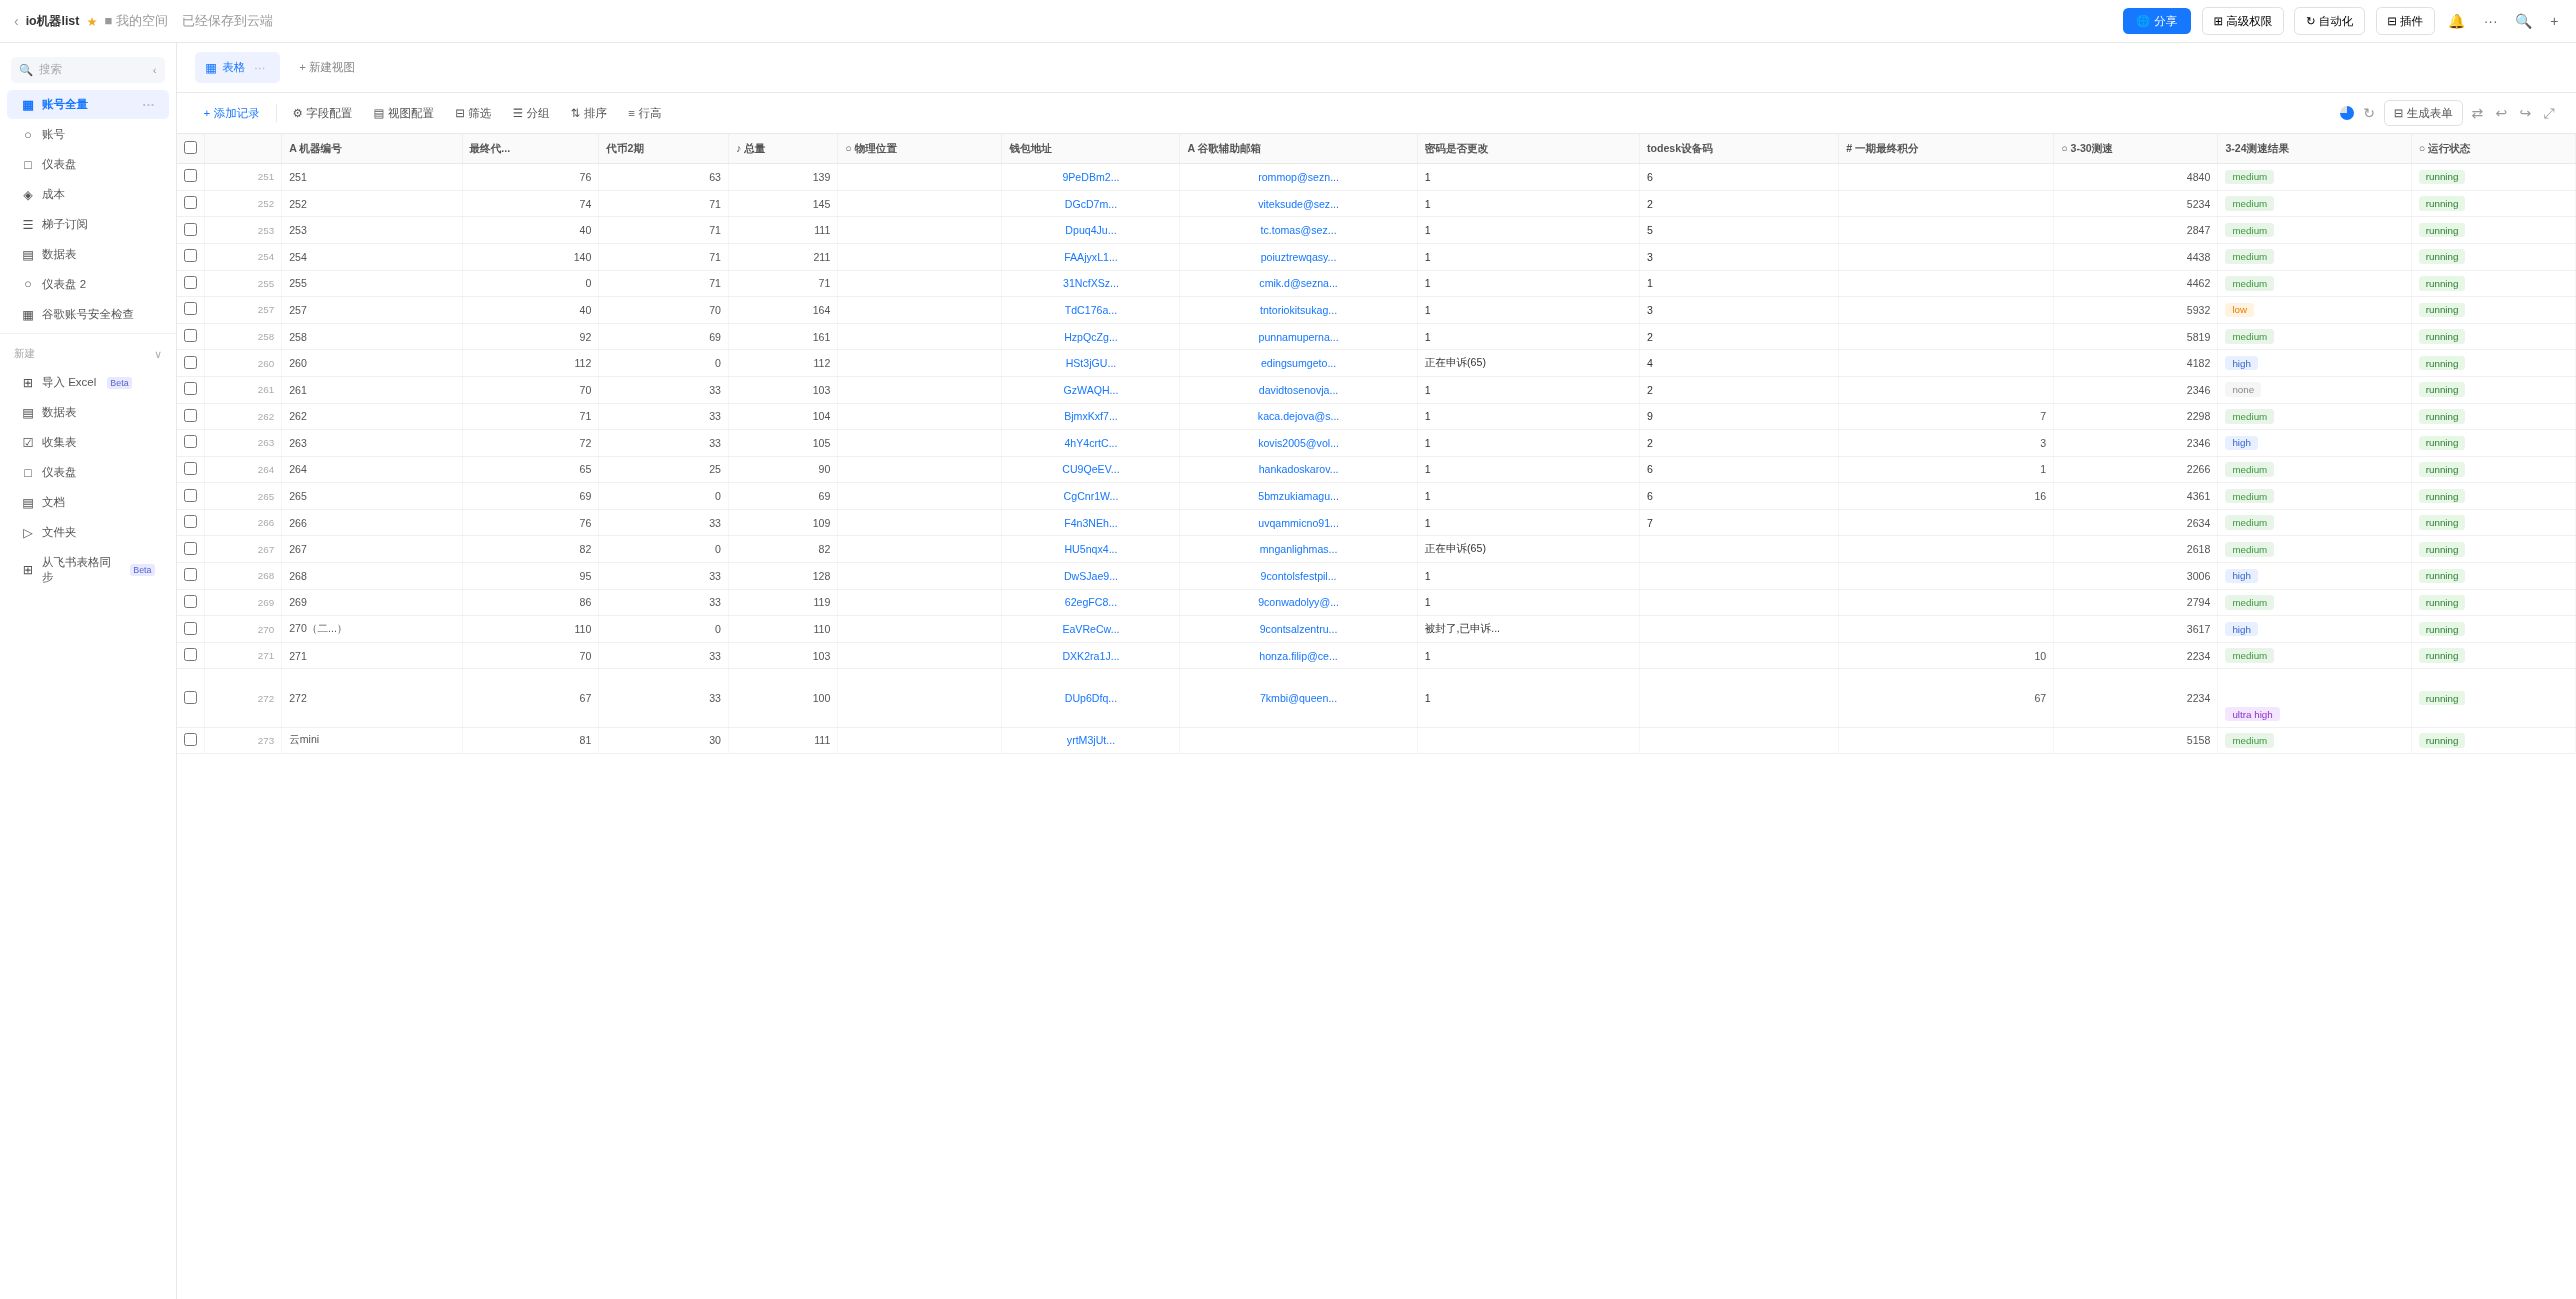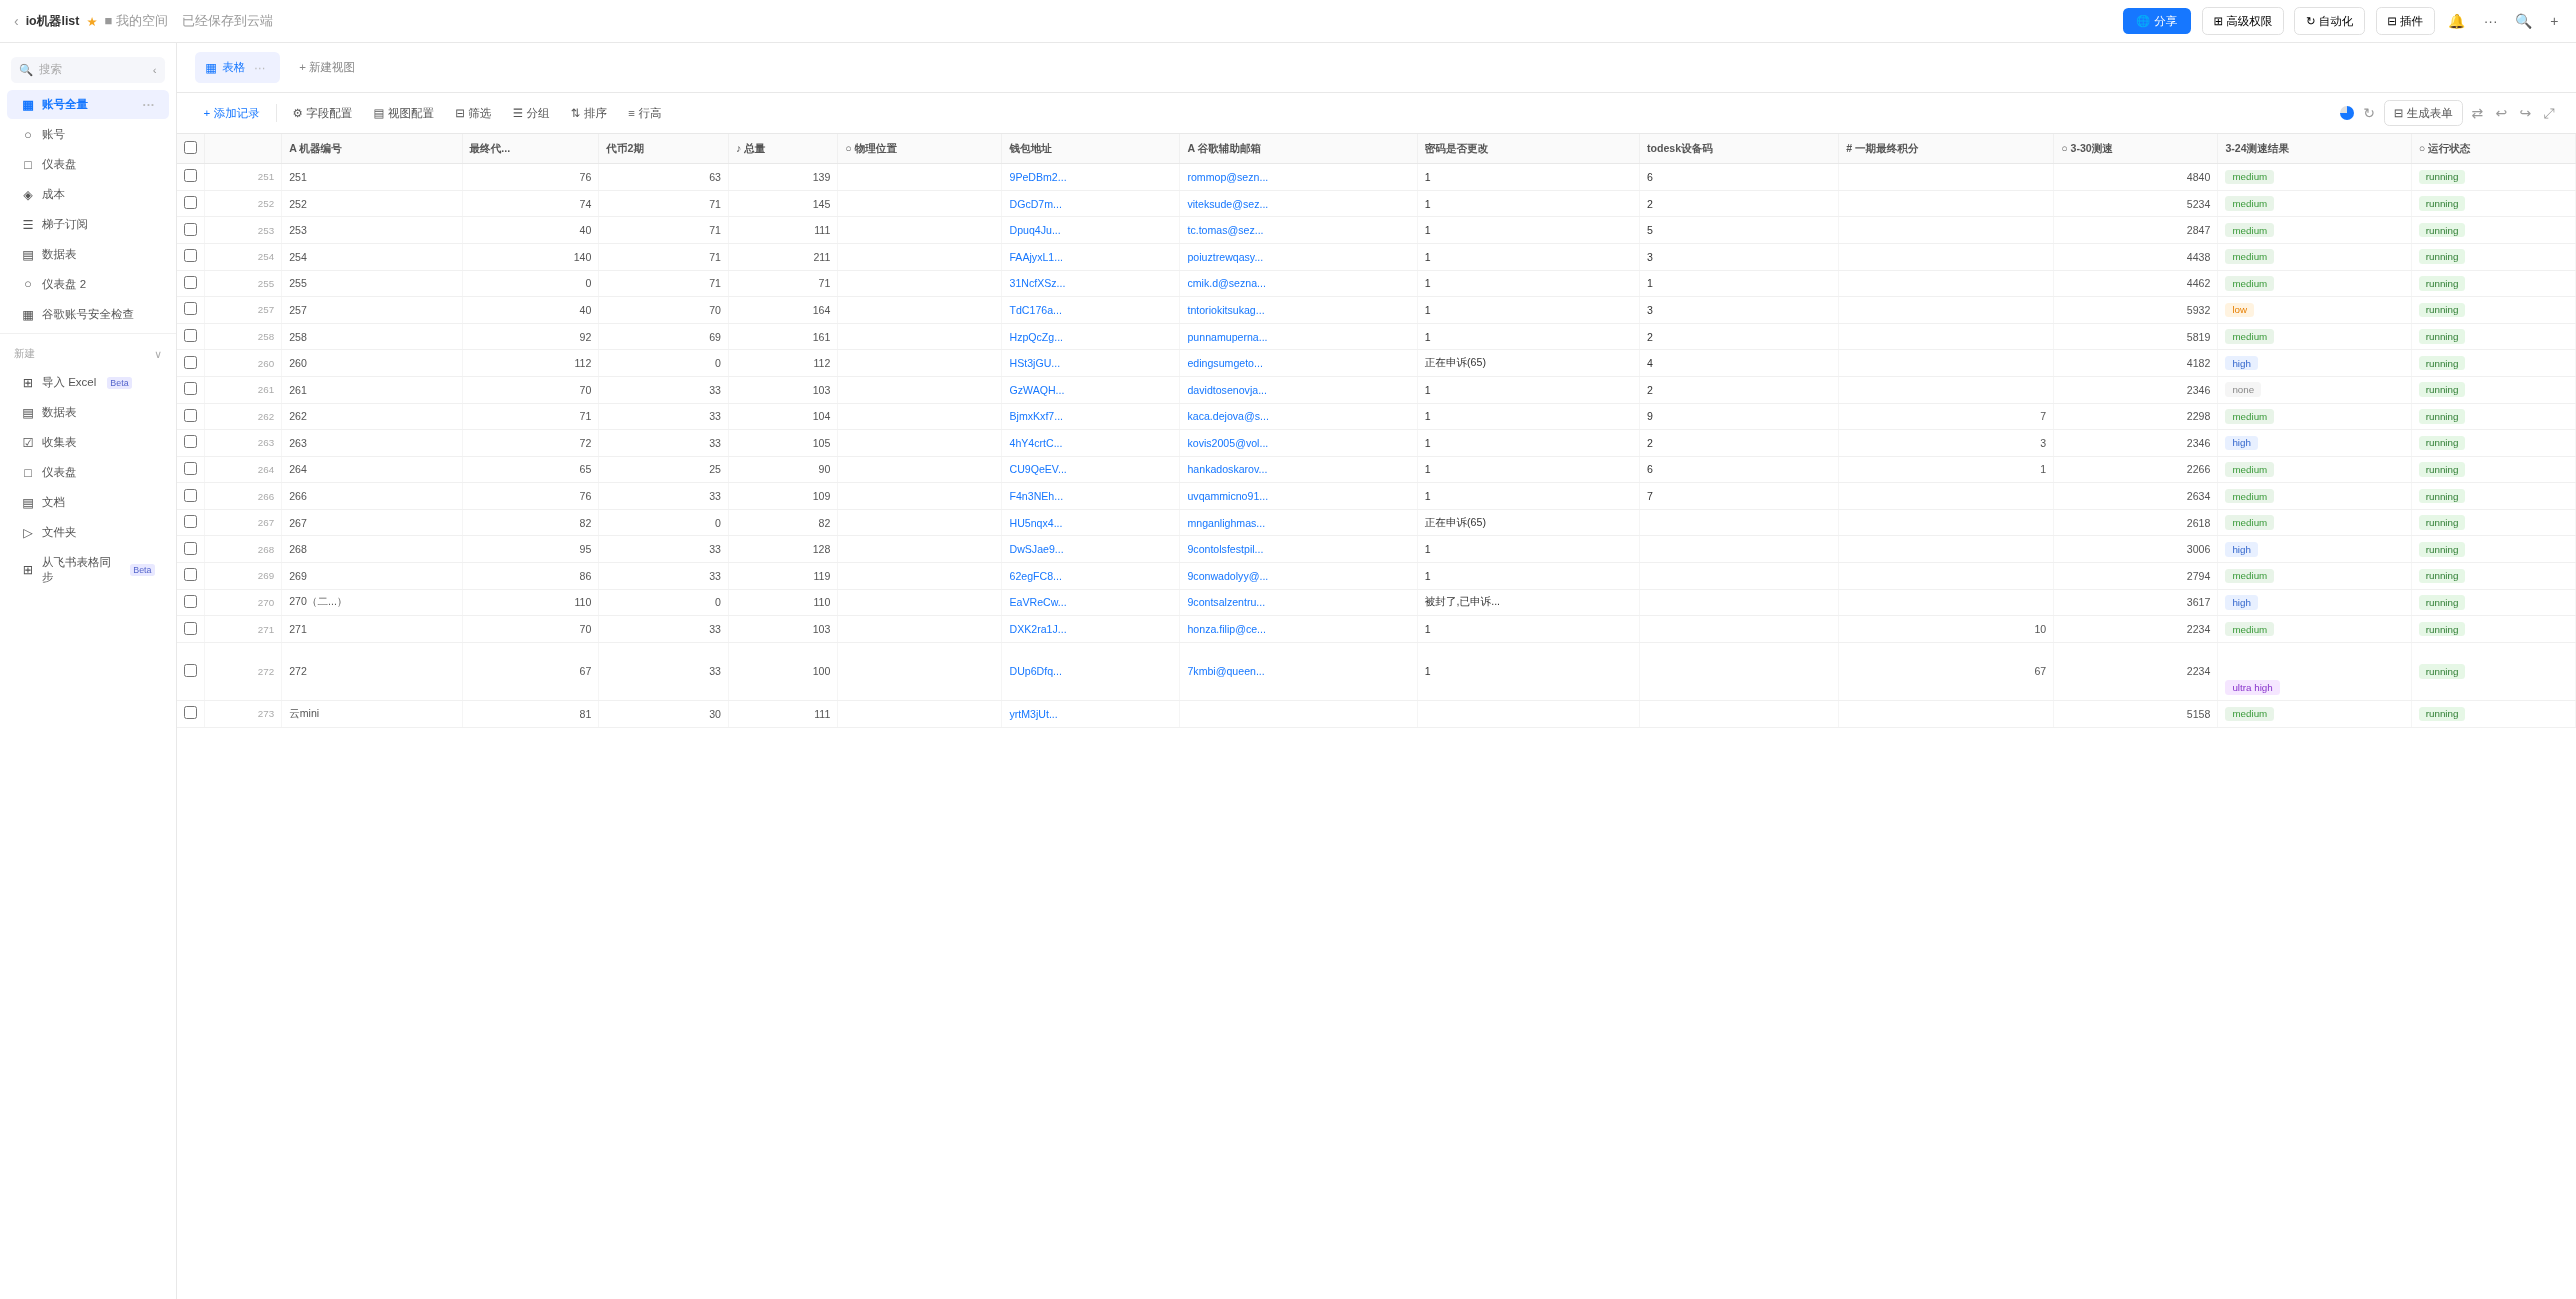--- a/index.html
+++ b/index.html
@@ -65,21 +65,21 @@
 
     
     .badge { display: inline-block; padding: 1.8px 7px; border-radius: 3.5px; font-size: 9.8px; font-weight: 500; }
     .badge-medium { background: #e8f4e8; color: #3a9a3a; }
     .badge-high { background: #e8f0ff; color: #3366cc; }
     .badge-low { background: #fff3e0; color: #e67e00; }
     .badge-ultra-high { background: #f5e6ff; color: #8833cc; margin-top: 32px; }
     .badge-none { background: #f5f5f5; color: #888; }
     .badge-running { background: #e6f7e6; color: #2e7d32; }
     .num-col { text-align: right; color: #555; }
-    .link-col { color: #1677ff; }
+    .link-col { color: #1677ff; text-align: center; }
     .col-dim { color: #aaa; }
   </style>
 </head>
 <body>
 
 <div class="topbar">
   <div class="topbar-left">
     <span class="back-btn">‹</span>
     <span class="topbar-title">io机器list</span>
     <span class="star-icon">★</span>
@@ -464,20 +464,37 @@
     <td class="link-col">hankadoskarov...</td>
     <td>1</td>
     <td>6</td>
     <td class="num-col">1</td>
     <td class="num-col">2266</td>
     <td><span class="badge badge-medium">medium</span></td>
     <td><span class="badge badge-running">running</span></td>
   </tr>
             <tr>
     <td class="checkbox-col"><input type="checkbox" style=""></td>
+    <td class="row-num col-dim">265</td>
+    <td class="row-id">265</td>
+    <td class="num-col">69</td>
+    <td class="num-col">0</td>
+    <td class="num-col">69</td>
+    <td></td>
+    <td class="link-col">CgCnr1W...</td>
+    <td class="link-col">5bmzukiamagu...</td>
+    <td>1</td>
+    <td>6</td>
+    <td class="num-col">16</td>
+    <td class="num-col">4361</td>
+    <td><span class="badge badge-medium">medium</span></td>
+    <td><span class="badge badge-running">running</span></td>
+  </tr>
+            <tr>
+    <td class="checkbox-col"><input type="checkbox" style=""></td>
     <td class="row-num col-dim">266</td>
     <td class="row-id">266</td>
     <td class="num-col">76</td>
     <td class="num-col">33</td>
     <td class="num-col">109</td>
     <td></td>
     <td class="link-col">F4n3NEh...</td>
     <td class="link-col">uvqammicno91...</td>
     <td>1</td>
     <td>7</td>

